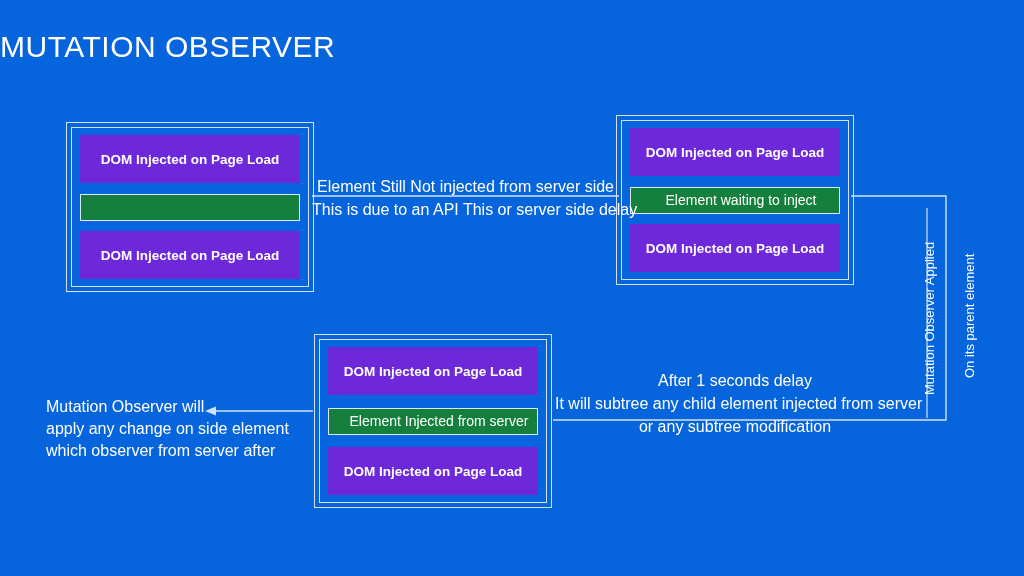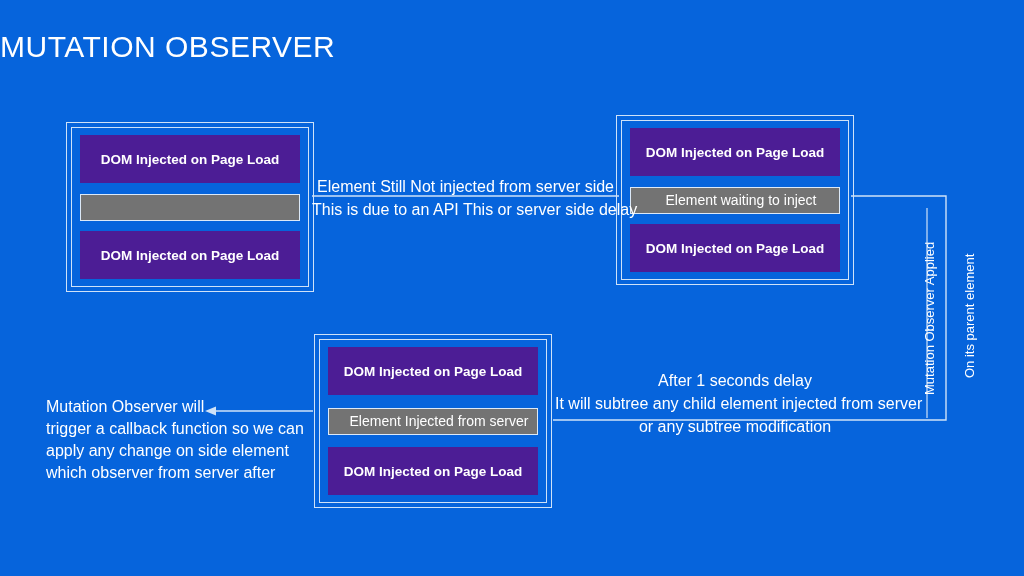--- a/index.html
+++ b/index.html
@@ -57,34 +57,34 @@
     height: 100%;
     padding: 7px 8px;
     display: flex;
     flex-direction: column;
     justify-content: space-between;
   }
 
   
   .dom-box {
     box-sizing: border-box;
-    background: #4c1d95;
+    background: #6d28d9;
     color: #ffffff;
     font-size: 13.5px;
     font-weight: bold;
     display: flex;
     align-items: center;
     justify-content: center;
     text-align: center;
     height: 48px;
     white-space: nowrap;
   }
   .pending-box {
     box-sizing: border-box;
-    background: #737373;
+    background: #15803d;
     border: 1px solid #dce9f8;
     color: #ffffff;
     font-size: 14px;
     font-weight: 400;
     display: flex;
     align-items: center;
     justify-content: center;
     text-align: center;
     height: 27px;
     white-space: nowrap;
@@ -163,21 +163,20 @@
   </div>
 
   <div class="note center" style="left:555px; top:369px; width:360px;">
     <div>After 1 seconds delay</div>
     <div>It will subtree any child element injected from server</div>
     <div>or any subtree modification</div>
   </div>
 
   <div class="note left" style="left:46px; top:396px; width:250px; line-height:22px;">
     <div>Mutation Observer will</div>
-    <div>trigger a callback function so we can</div>
     <div>apply any change on side element</div>
     <div>which observer from server after</div>
   </div>
 
   <div class="vnote" style="left:922px; top:395px;">Mutation Observer Applied</div>
   <div class="vnote" style="left:962px; top:378px;">On its parent element</div>
 
 </div>
 
 </body></html>

